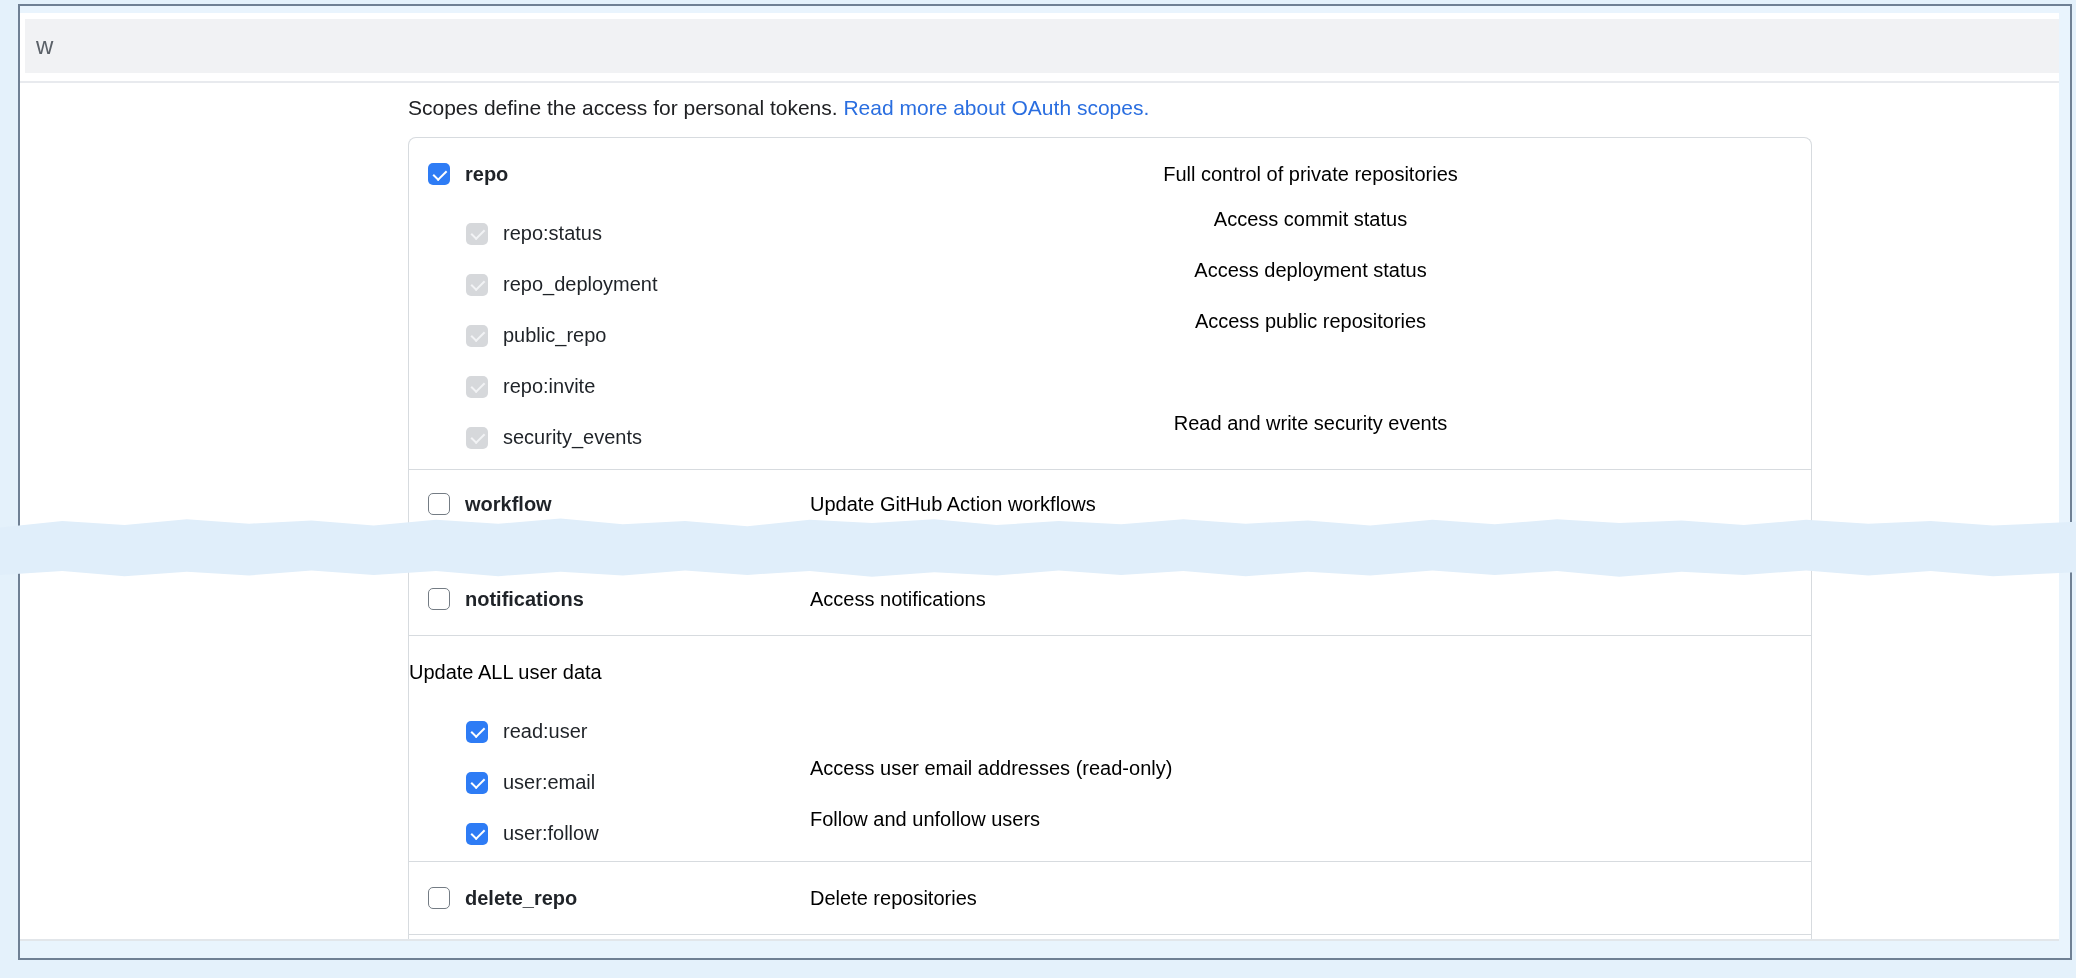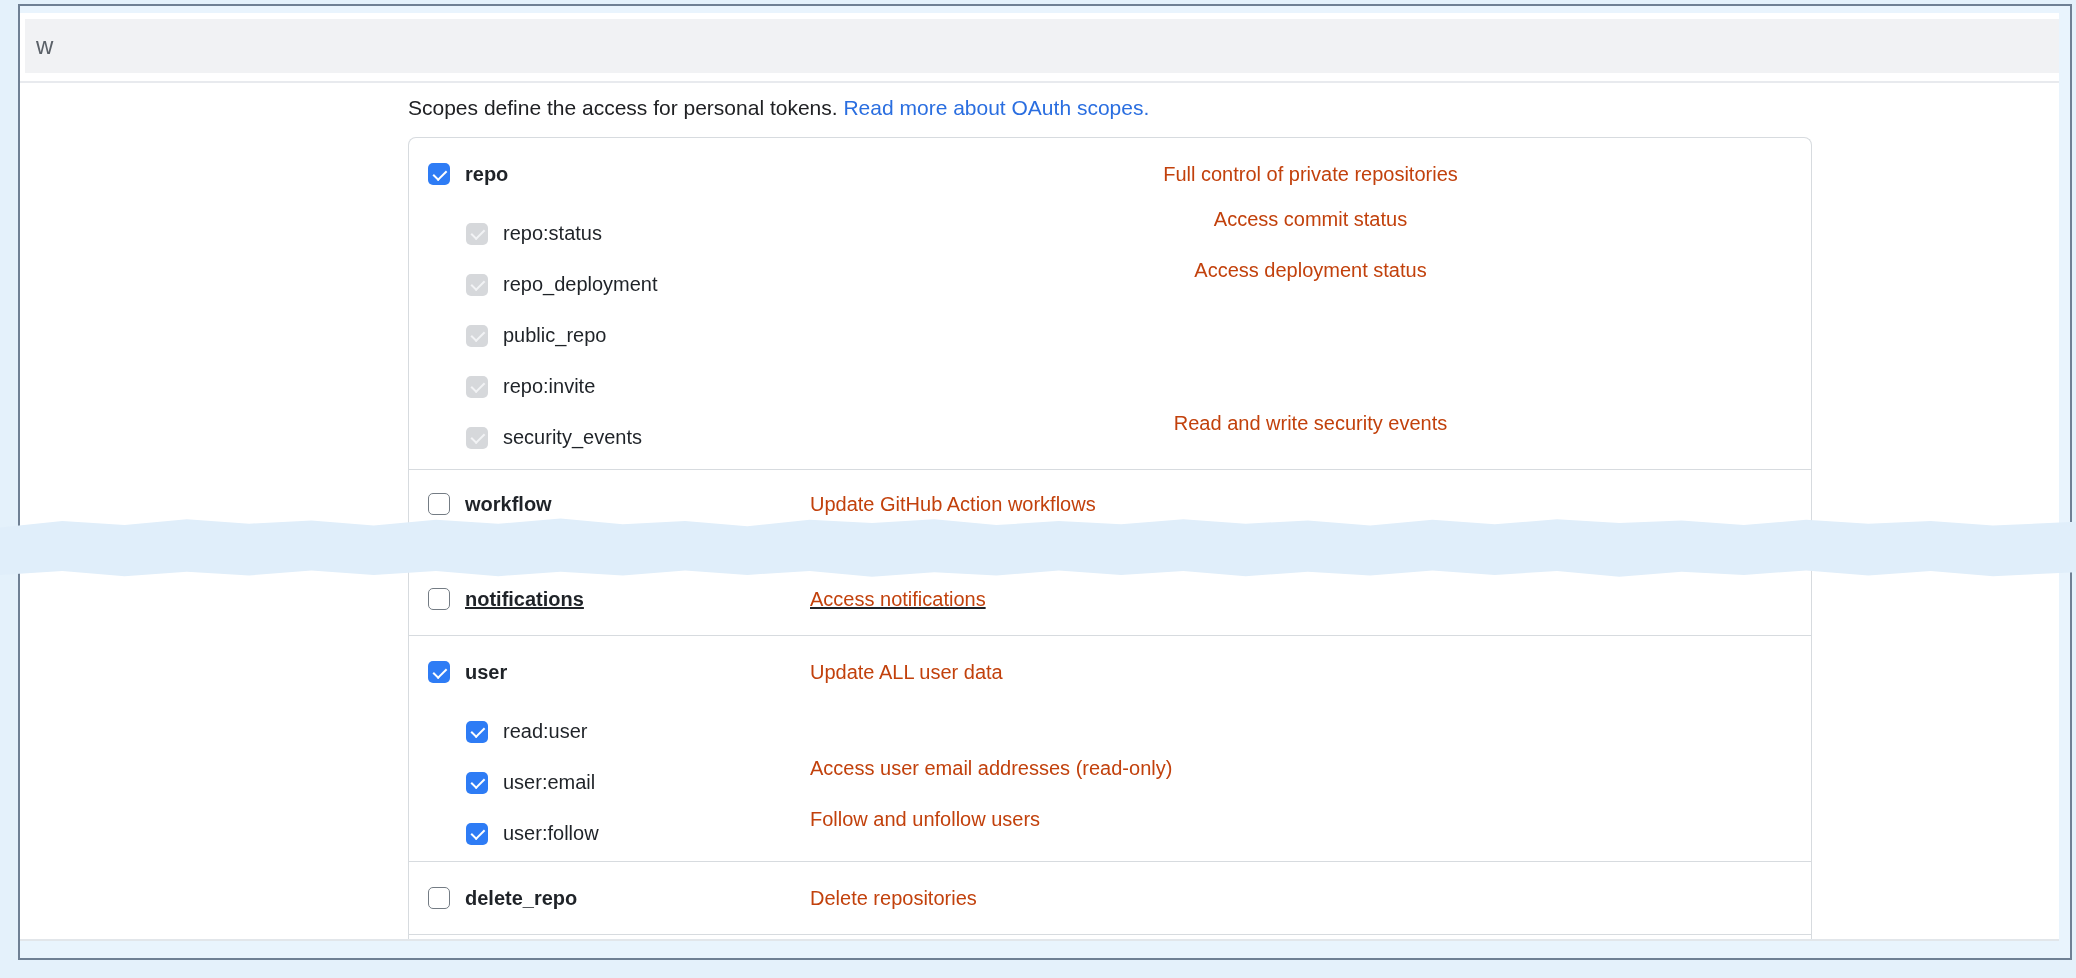--- a/index.html
+++ b/index.html
@@ -31,34 +31,34 @@
   .intro a{color:#2a6ee0;text-decoration:none;cursor:pointer;}
   .scopes-box{
     width:1404px;margin-top:16px;
     border:1px solid #d7dbdf;border-bottom:none;
     border-radius:8px 8px 0 0;
     box-sizing:border-box;
   }
   .scope-group{border-bottom:1px solid #d7dbdf;}
   .g-repo{padding:16px 0 20px;text-align:center;}
   .g-workflow{padding:14px 0;}
-  .g-notifications{padding:40px 0 16px;text-decoration:underline;}
+  .g-notifications{padding:40px 0 16px;}
   .g-user{padding:16px 0;}
   .g-delete_repo{padding:16px 0;}
   .g-sliver{height:14px;border-bottom:none;}
   .srow{
     display:grid;grid-template-columns:401px 1fr;align-items:center;
     height:40px;
   }
   .srow.sub{height:51px;}
   .slabel{display:flex;align-items:center;gap:15px;padding-left:19px;}
   .srow.sub .slabel{padding-left:57px;margin-top:28px;}
   .scope-name{font-size:20px;font-weight:700;color:#1f2328;}
   .srow.sub .scope-name{font-weight:400;}
-  .scope-desc{font-size:20px;color:#c2410c;}
+  .scope-desc{font-size:20px;color:#000000;}
   .cb{
     width:22px;height:22px;border-radius:5px;position:relative;
     box-sizing:border-box;flex:none;cursor:pointer;
   }
   .cb-checked{background:#2e7cf5;}
   .cb-checked::after,.cb-checked-disabled::after{
     content:"";position:absolute;left:7.5px;top:3.5px;width:5.5px;height:11px;
     border:solid #fff;border-width:0 2.5px 2.5px 0;transform:rotate(45deg);
   }
   .cb-checked-disabled{background:#d6d8db;cursor:default;}
@@ -116,20 +116,21 @@
               <span class="cb cb-checked-disabled"></span>
               <span class="scope-name">repo_deployment</span>
             </div>
             <span class="scope-desc">Access deployment status</span>
           </div>
           <div class="srow sub">
             <div class="slabel">
               <span class="cb cb-checked-disabled"></span>
               <span class="scope-name">public_repo</span>
             </div>
+            <span class="scope-desc">Access public repositories</span>
           </div>
           <div class="srow sub">
             <div class="slabel">
               <span class="cb cb-checked-disabled"></span>
               <span class="scope-name">repo:invite</span>
             </div>
           </div>
           <div class="srow sub">
             <div class="slabel">
               <span class="cb cb-checked-disabled"></span>
@@ -154,24 +155,20 @@
             <div class="slabel">
               <span class="cb cb-unchecked"></span>
               <span class="scope-name">notifications</span>
             </div>
             <span class="scope-desc">Access notifications</span>
           </div>
         </div>
 
         <div class="scope-group g-user">
           <div class="srow">
-            <div class="slabel">
-              <span class="cb cb-checked"></span>
-              <span class="scope-name">user</span>
-            </div>
             <span class="scope-desc">Update ALL user data</span>
           </div>
           <div class="srow sub">
             <div class="slabel">
               <span class="cb cb-checked"></span>
               <span class="scope-name">read:user</span>
             </div>
           </div>
           <div class="srow sub">
             <div class="slabel">

